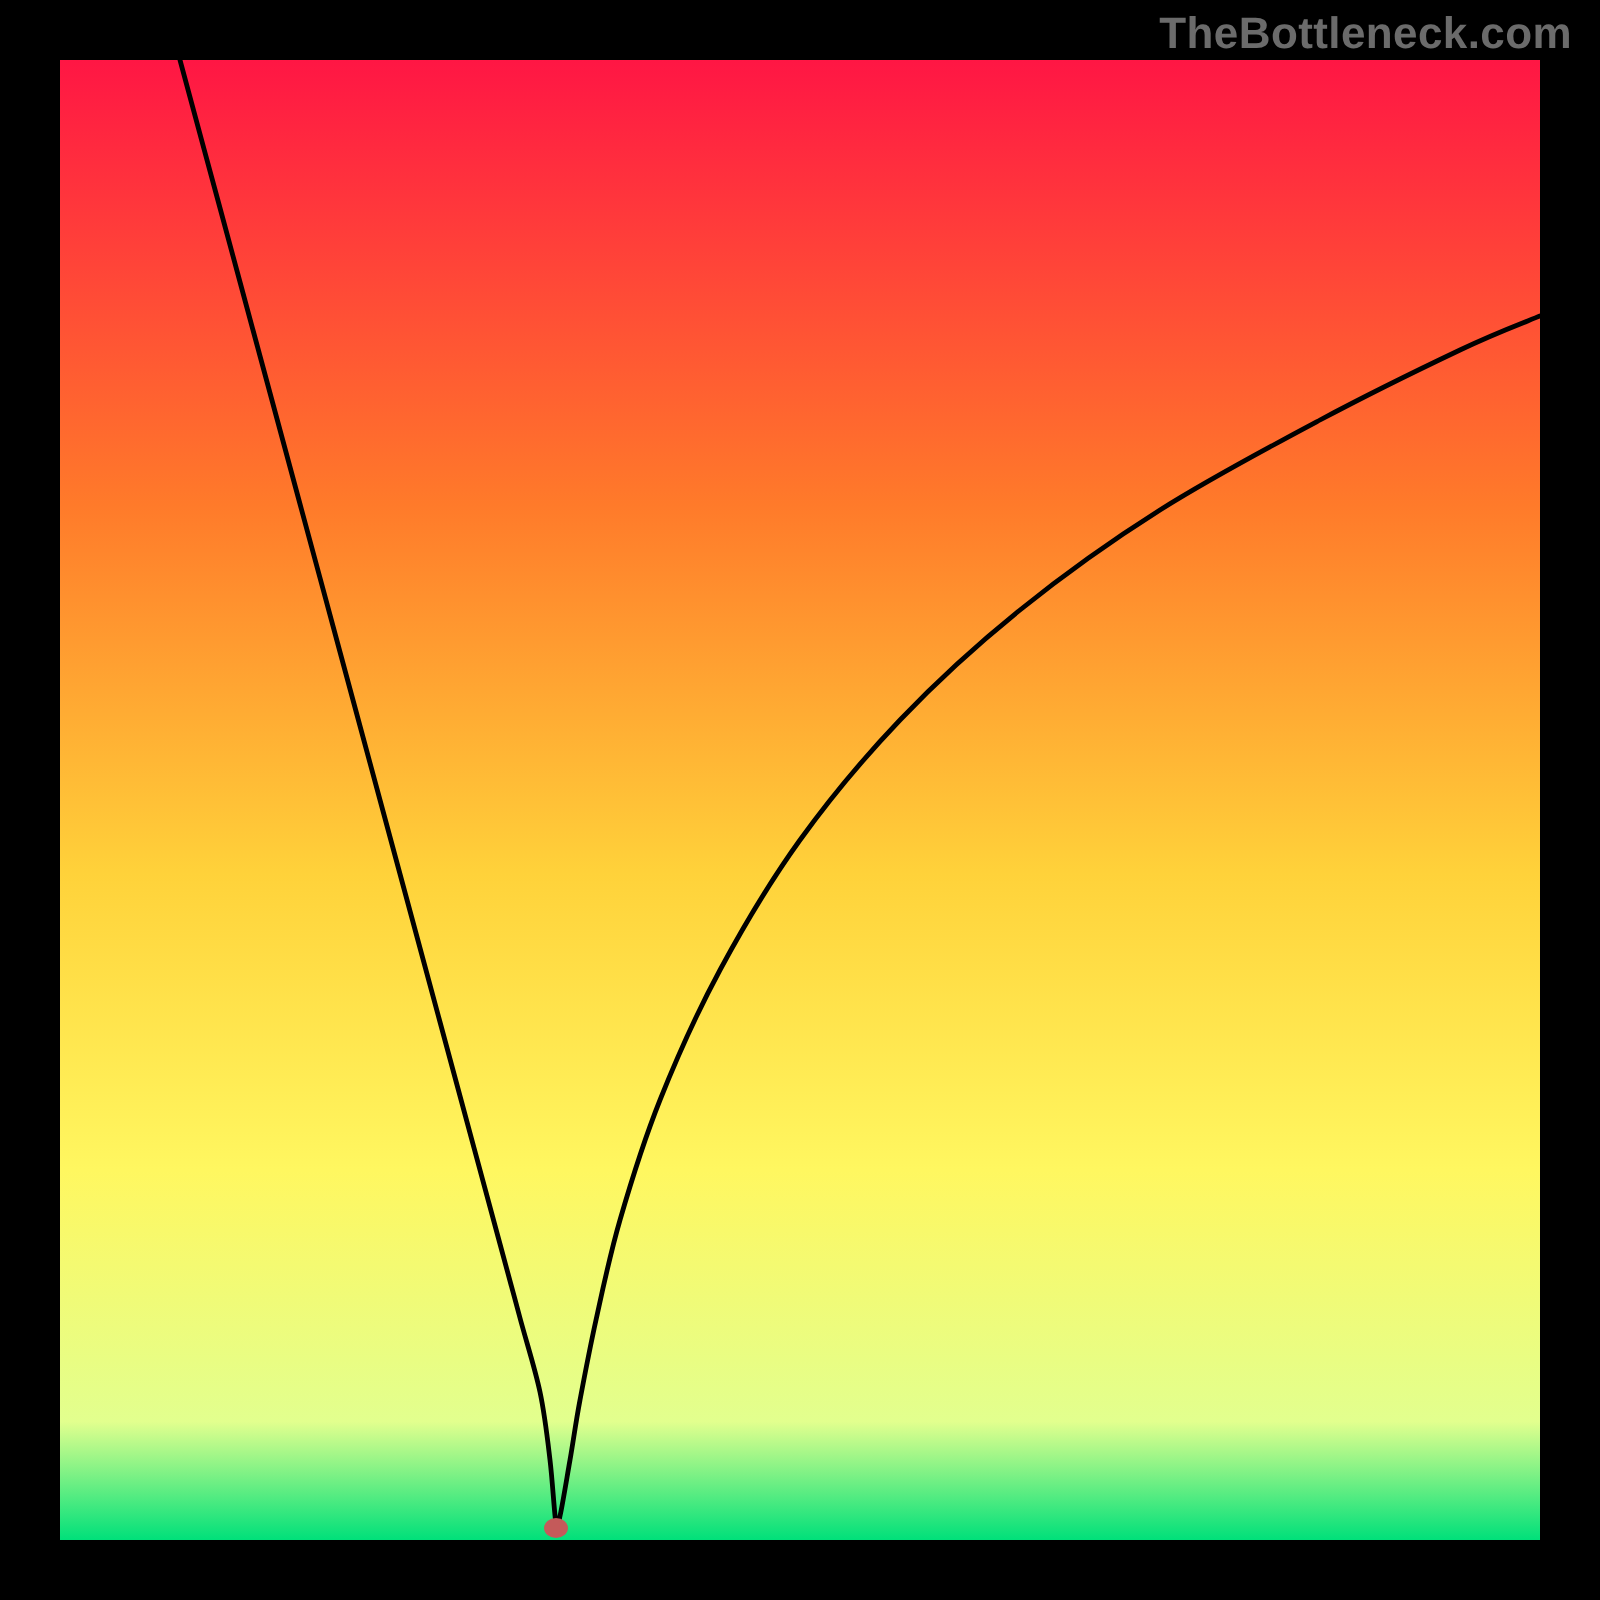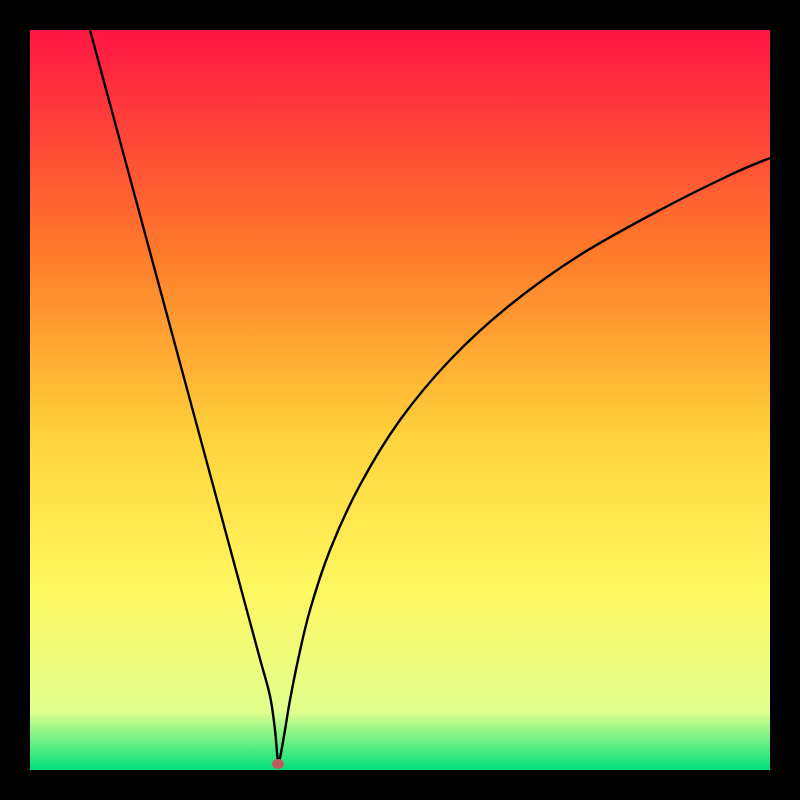--- a/index.html
+++ b/index.html
@@ -35,20 +35,21 @@
     height: 740px;
   }
   svg {
     display: block;
   }
 </style>
 </head>
 <body>
 
 <div class="frame">
+  <div class="watermark">TheBottleneck.com</div>
 
   <div class="plot-wrap">
     <svg id="chart-svg" width="740" height="740" viewBox="0 0 740 740">
       <defs>
         <linearGradient id="bg-grad" x1="0" y1="0" x2="0" y2="1">
           <stop id="g0" offset="0%" stop-color="#FF1644"></stop>
           <stop id="g1" offset="30%" stop-color="#FF7A2A"></stop>
           <stop id="g2" offset="55%" stop-color="#FFD23A"></stop>
           <stop id="g3" offset="75%" stop-color="#FFF760"></stop>
           <stop id="g4" offset="92%" stop-color="#E2FF8E"></stop>

